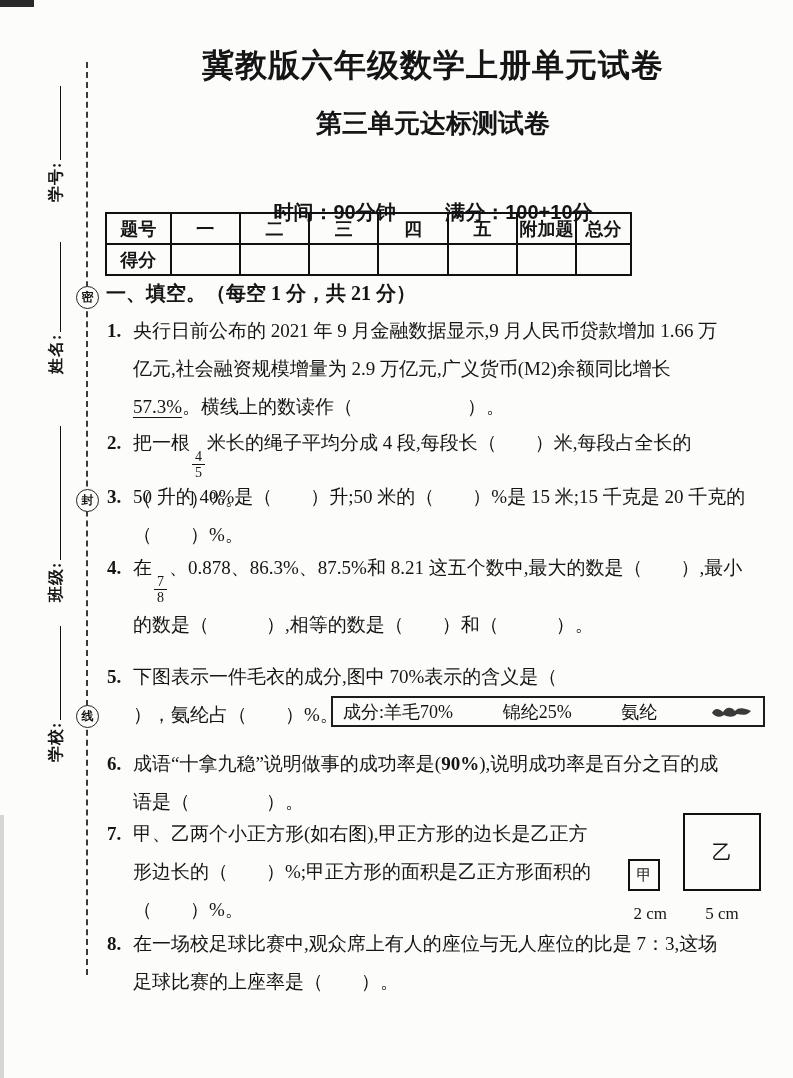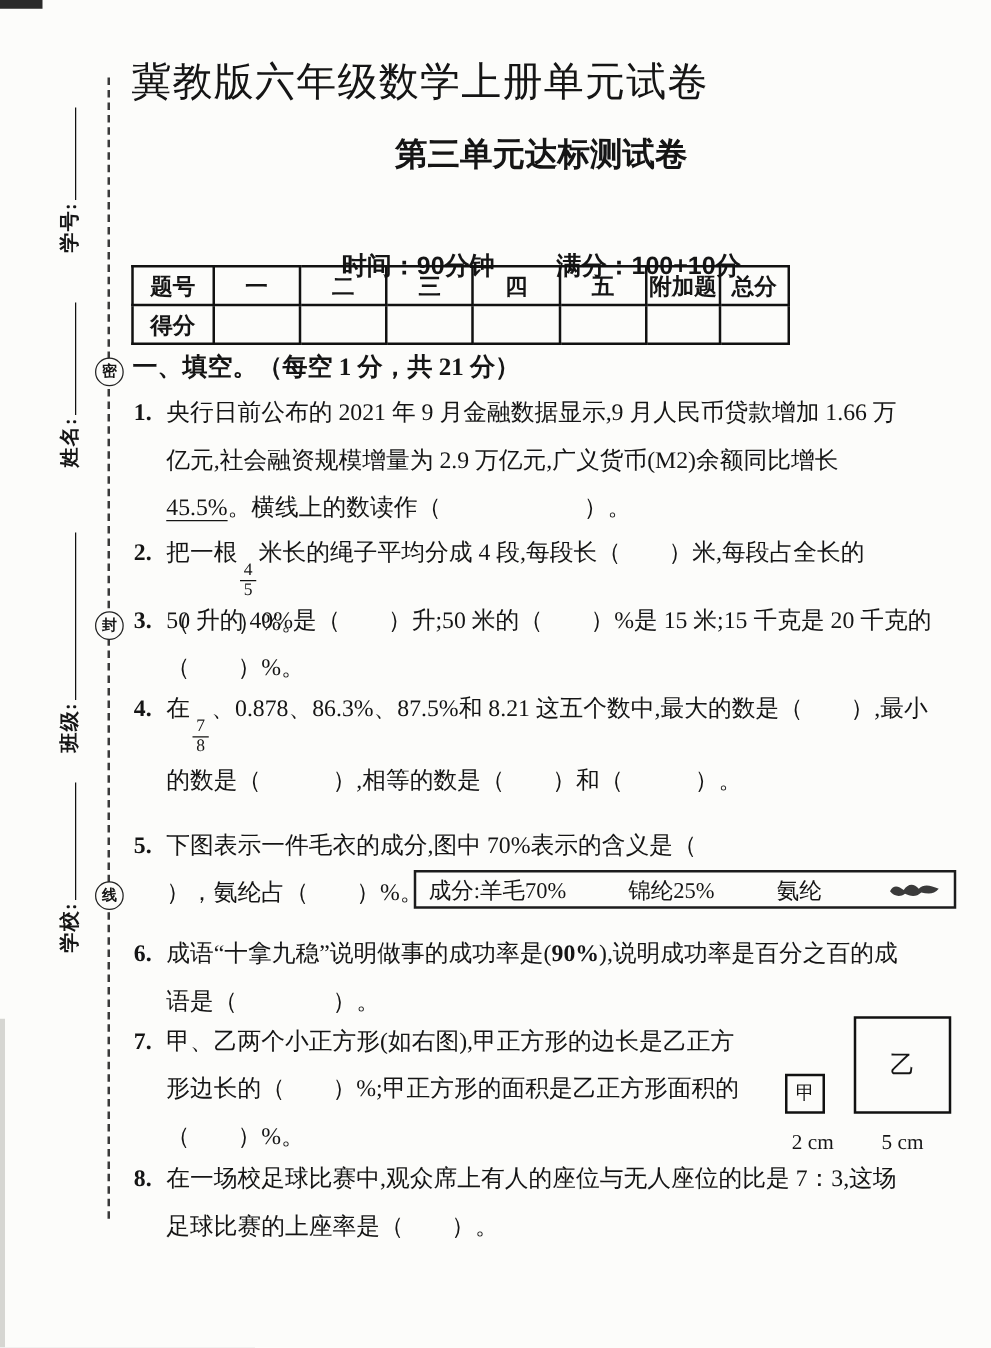--- a/index.html
+++ b/index.html
@@ -27,22 +27,22 @@
     font-size:16px; font-weight:600; letter-spacing:1px;
   }
   .mline { display:inline-block; border-bottom:1.6px solid #111; margin-left:2px; vertical-align:baseline; }
   .m1 { top:202px; } .m1 .mline { width:74px; }
   .m2 { top:374px; } .m2 .mline { width:90px; }
   .m3 { top:602px; } .m3 .mline { width:134px; }
   .m4 { top:762px; } .m4 .mline { width:94px; }
 
   
   .title {
-    position:absolute; left:105px; top:44px; width:656px; text-align:left;
-    font-family:"Liberation Sans","DejaVu Sans",sans-serif; font-weight:400;
+    position:absolute; left:105px; top:44px; width:656px; text-align:center;
+    font-family:"Liberation Sans","DejaVu Sans",sans-serif; font-weight:700;
     font-size:32px; letter-spacing:1px;
   }
   .subtitle {
     position:absolute; left:105px; top:106px; width:656px; text-align:center;
     font-family:"Liberation Sans","DejaVu Sans",sans-serif; font-weight:900; font-size:26px;
   }
   .examinfo {
     position:absolute; left:105px; top:155px; width:656px; text-align:center;
     font-family:"Liberation Sans","DejaVu Sans",sans-serif; font-weight:bold; font-size:20px;margin-top:44px;
   }
@@ -152,21 +152,21 @@
       <td></td>
       <td></td>
     </tr>
   </tbody>
     </table>
 
   <div class="section-heading">一、填空。（每空 1 分，共 21 分）</div>
 
   <div class="question q1">
     <span class="qno">1.</span>
-    <span class="qtext"><span>央行日前公布的 2021 年 9 月金融数据显示,9 月人民币贷款增加 1.66 万</span><br><span>亿元,社会融资规模增量为 2.9 万亿元,广义货币(M2)余额同比增长</span><br><span class="u">45.5%</span><span>。横线上的数读作（　　　　　　）。</span></span>
+    <span class="qtext"><span>央行日前公布的 2021 年 9 月金融数据显示,9 月人民币贷款增加 1.66 万</span><br><span>亿元,社会融资规模增量为 2.9 万亿元,广义货币(M2)余额同比增长</span><br><span class="u">57.3%</span><span>。横线上的数读作（　　　　　　）。</span></span>
   </div>
 
   <div class="question q2">
     <span class="qno">2.</span>
     <span class="qtext"><span>把一根</span><span class="frac">
           <span class="fnum">4</span>
           <span class="fden">5</span>
         </span><span>米长的绳子平均分成 4 段,每段长（　　）米,每段占全长的（　　）%。</span></span>
   </div>
 

